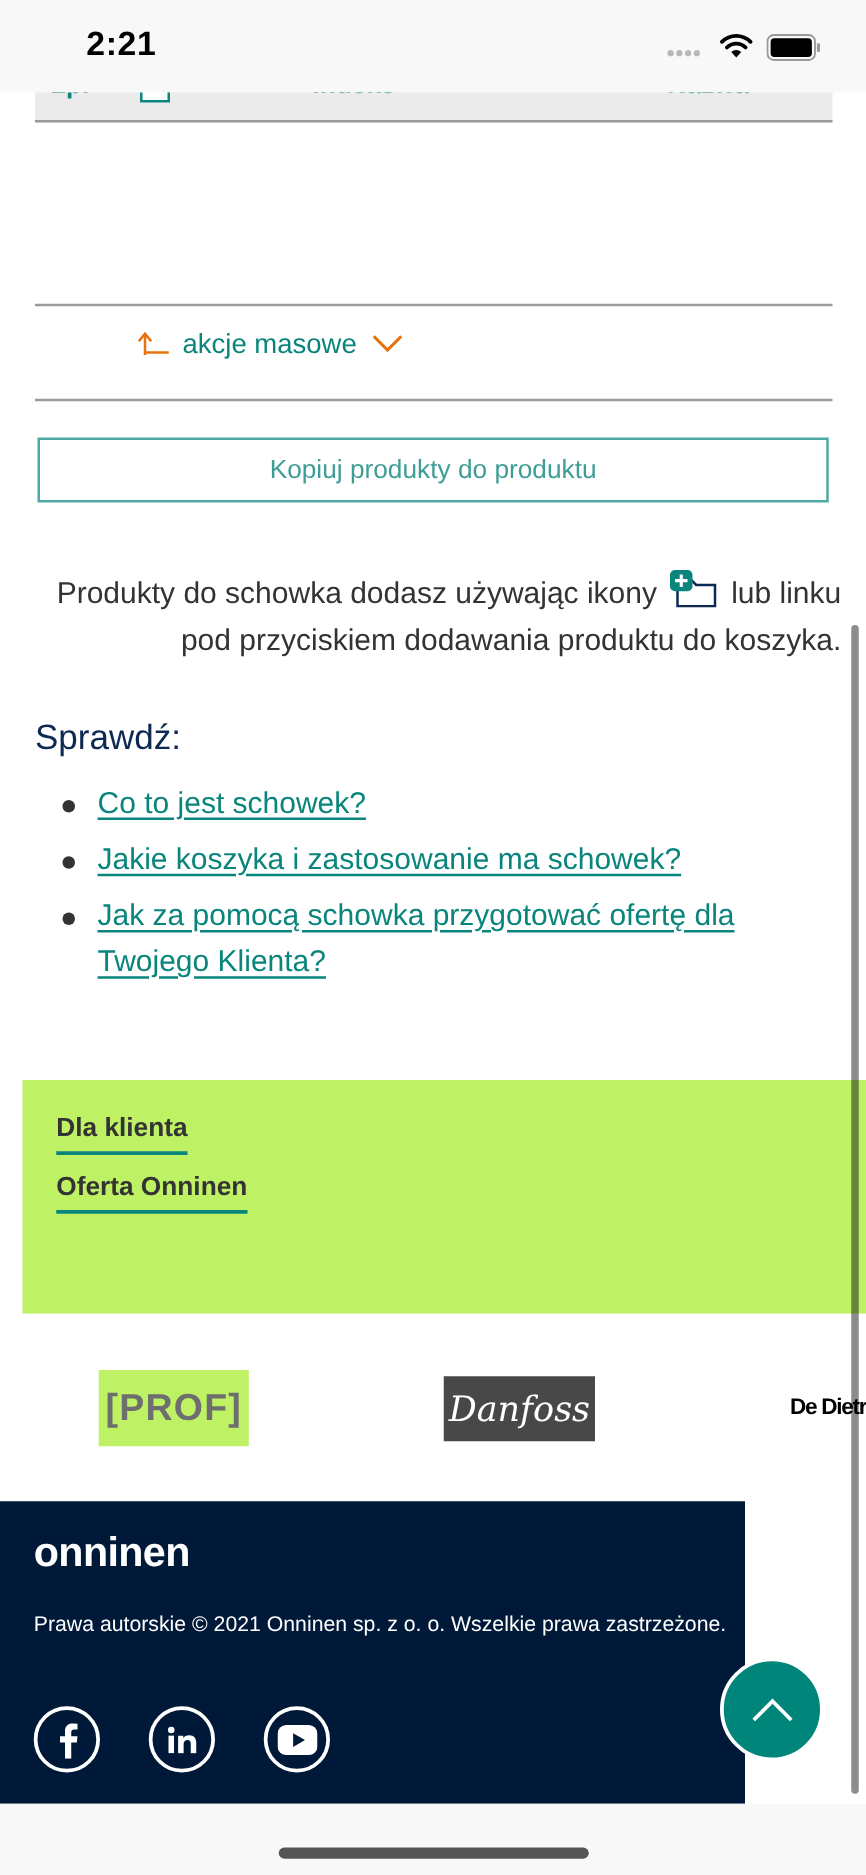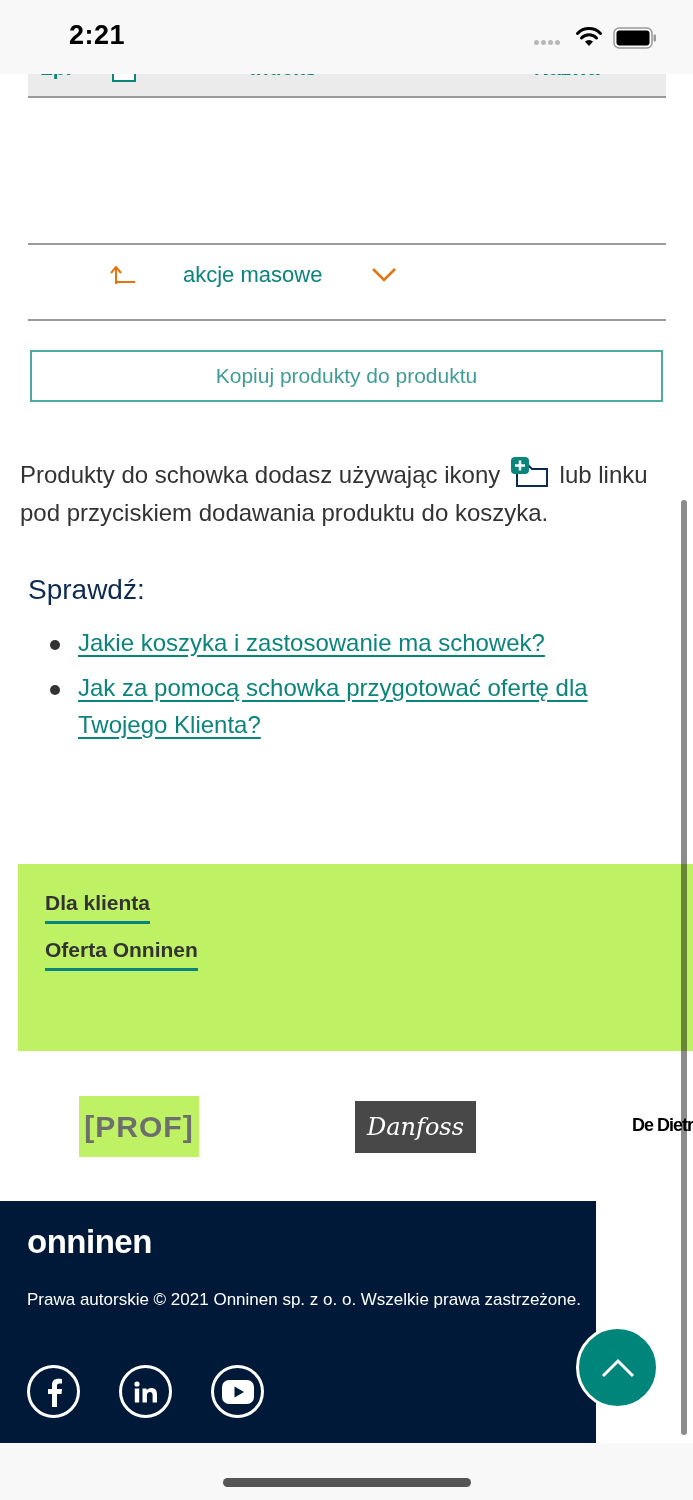--- a/index.html
+++ b/index.html
@@ -17,42 +17,42 @@
     
     .table-header { position: absolute; left: 28px; top: 40px; width: 638px; height: 58px; background: #ebebeb; border-bottom: 2px solid #9a9a9a; }
     .th { position: absolute; top: 16px; font-size: 21px; font-weight: bold; color: #0a857c; }
     .th-lp { left: 12px; }
     .th-check { left: 84px; top: 20px; width: 24px; height: 22px; border: 2px solid #0a857c; background: #fff; }
     .th-indeks { left: 222px; }
     .th-nazwa { left: 506px; }
 
     .hr { position: absolute; left: 28px; width: 638px; height: 2px; background: #9a9a9a; }
 
-    .bulk-actions { position: absolute; left: 110px; top: 262px; display: flex; align-items: center; cursor: pointer; gap: 37px; }
+    .bulk-actions { position: absolute; left: 110px; top: 262px; display: flex; align-items: center; cursor: pointer; }
     .bulk-arrow-icon { width: 26px; height: 22px; margin-right: 10px; }
     .bulk-label { font-size: 22px; color: #0a857c; }
     .bulk-chevron-icon { width: 26px; height: 16px; margin-left: 12px; }
 
     .copy-button { position: absolute; left: 30px; top: 350px; width: 633px; height: 52px; border: 2px solid #4fa9a2; background: #fff; color: #3e9d96; font-size: 21px; display: flex; align-items: center; justify-content: center; cursor: pointer; font-family: "Liberation Sans", sans-serif; }
 
-    .info-text { position: absolute; left: 20px; top: 456px; width: 653px; text-align: left; font-size: 24px; line-height: 38px; color: #333; }
+    .info-text { position: absolute; left: 20px; top: 456px; width: 653px; text-align: right; font-size: 24px; line-height: 38px; color: #333; }
     .clip-icon { display: inline-block; vertical-align: -4px; width: 38px; height: 30px; margin: 0 4px; }
 
     .check-title { position: absolute; left: 28px; top: 574px; font-size: 28px; color: #0e2a52; }
     .check-list { position: absolute; left: 28px; top: 624px; width: 620px; list-style: none; }
     .check-list li { position: relative; padding-left: 50px; font-size: 24px; line-height: 37px; margin-bottom: 8px; }
     .check-list li::before { content: ""; position: absolute; left: 22px; top: 16px; width: 10px; height: 10px; border-radius: 50%; background: #333; }
     .check-list a { color: #0a857c; text-decoration: underline; text-underline-offset: 4px; }
 
     .footer-nav { position: absolute; left: 18px; top: 864px; width: 693px; height: 187px; background: #bef264; }
     .footer-nav-item { position: absolute; left: 27px; font-size: 21px; font-weight: bold; color: #333; padding-bottom: 6px; border-bottom: 3px solid #0a857c; cursor: pointer; }
 
     .logos { position: absolute; left: 0; top: 1051px; width: 693px; height: 150px; background: #fff; overflow: hidden; }
     .logo-prof { position: absolute; left: 79px; top: 45px; width: 120px; height: 61px; background: #bef264; color: #6e6e6e; font-size: 30px; font-weight: bold; display: flex; align-items: center; justify-content: center; letter-spacing: 1px; }
-    .logo-danfoss { position: absolute; left: 355px; top: 50px; width: 121px; height: 52px; background: #484848; color: #fff; font-family: "DejaVu Serif", serif; font-style: italic; font-size: 24px; display: flex; align-items: center; justify-content: center; }
+    .logo-danfoss { position: absolute; left: 355px; top: 50px; width: 121px; height: 52px; background: #484848; color: #fff; font-family: "DejaVu Serif", serif; font-style: italic; font-size: 28px; display: flex; align-items: center; justify-content: center; }
     .logo-dedietrich { position: absolute; left: 632px; top: 64px; font-size: 18px; font-weight: bold; color: #000; white-space: nowrap; letter-spacing: -1px; }
 
     .footer { position: absolute; left: 0; top: 1201px; width: 596px; height: 242px; background: #001938; }
     .footer-logo { position: absolute; left: 27px; top: 22px; font-size: 33px; font-weight: bold; color: #fff; letter-spacing: -0.5px; }
     .copyright { position: absolute; left: 27px; top: 84px; width: 620px; font-size: 17px; line-height: 29px; color: #fff; }
     .social { position: absolute; top: 164px; width: 53px; height: 53px; border: 3px solid #fff; border-radius: 50%; display: flex; align-items: center; justify-content: center; color: #fff; cursor: pointer; }
     .social-fb { left: 27px; }
     .social-in { left: 119px; }
     .social-yt { left: 211px; }
     .scroll-top { position: absolute; left: 576px; top: 125px; width: 83px; height: 83px; border-radius: 50%; background: #00857b; border: 3px solid #fff; display: flex; align-items: center; justify-content: center; cursor: pointer; }
@@ -113,20 +113,21 @@
   <svg class="clip-icon" viewBox="0 0 38 30">
     <path d="M6 8 H17 L21 12 H36 V29 H6 Z" fill="#fff" stroke="#0e2a52" stroke-width="2"></path>
     <rect x="0" y="0" width="18" height="17" rx="4" fill="#0a857c"></rect>
     <path d="M9 3.5 V13.5 M4 8.5 H14" stroke="#fff" stroke-width="2.5"></path>
   </svg>
   <span>lub linku pod przyciskiem dodawania produktu do koszyka.</span>
 </div>
 
 <div class="check-title">Sprawdź:</div>
 <ul class="check-list">
+  <li><a href="#">Co to jest schowek?</a></li>
   <li><a href="#">Jakie koszyka i zastosowanie ma schowek?</a></li>
   <li><a href="#">Jak za pomocą schowka przygotować ofertę dla Twojego Klienta?</a></li>
 </ul>
 
 <div class="footer-nav">
   <div class="footer-nav-item" style="top:27px;">Dla klienta</div>
   <div class="footer-nav-item" style="top:74px;">Oferta Onninen</div>
 </div>
 
 <div class="logos">

